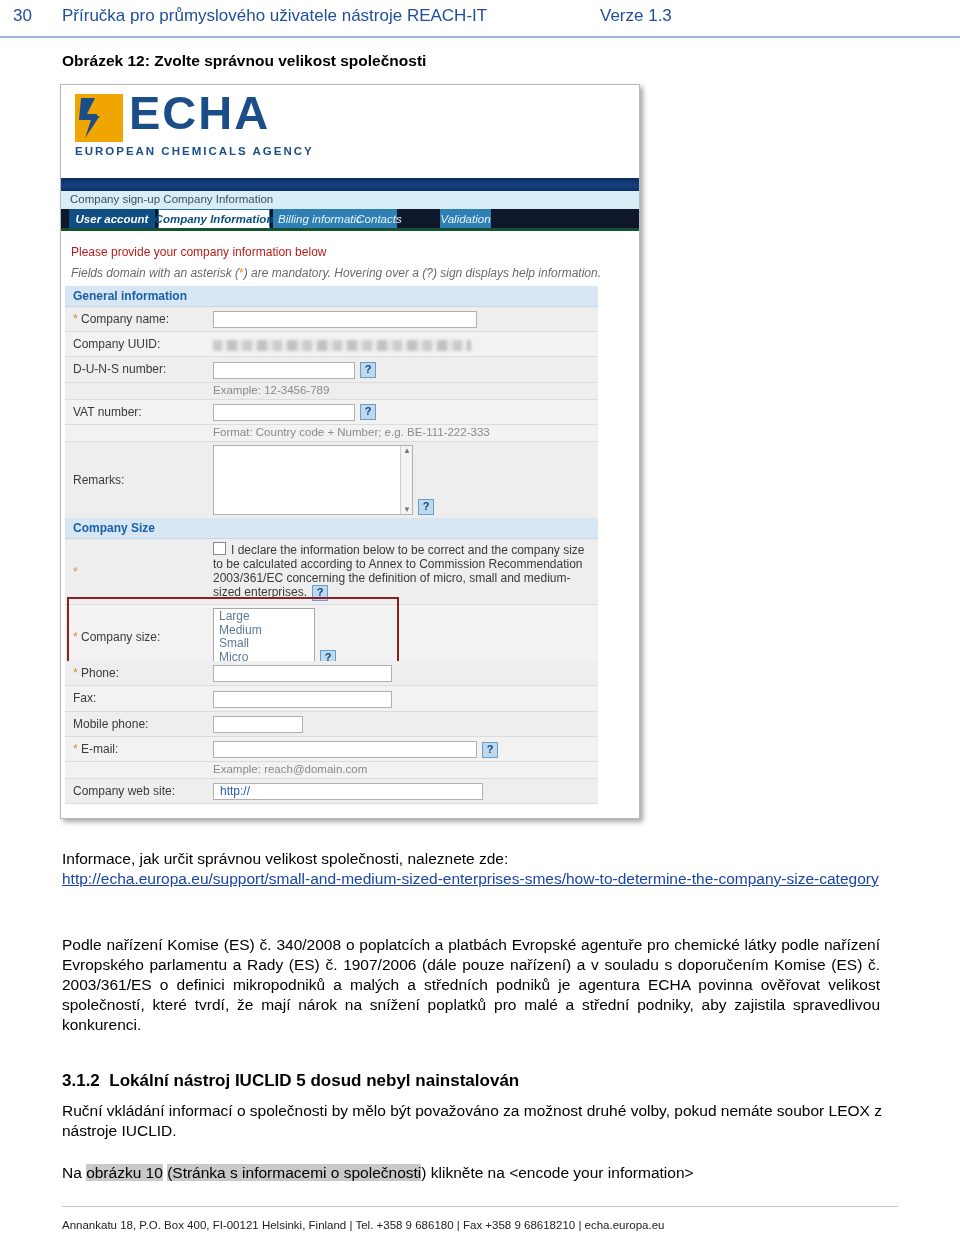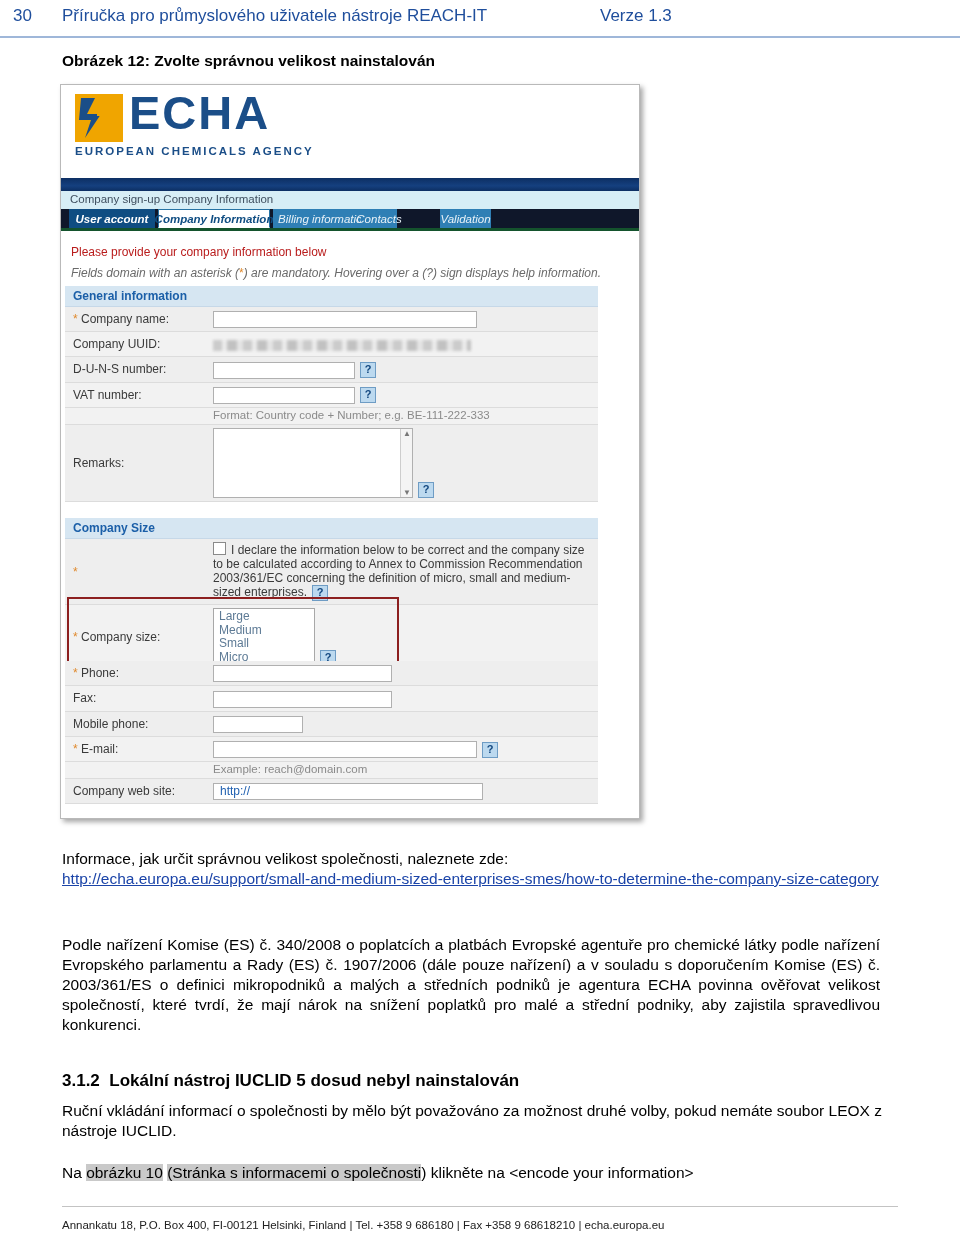--- a/index.html
+++ b/index.html
@@ -365,21 +365,21 @@
 </head>
 <body>
 
 <div class="page-header">
   <div class="hdr-pagenum">30</div>
   <div class="hdr-title">Příručka pro průmyslového uživatele nástroje REACH-IT</div>
   <div class="hdr-version">Verze 1.3</div>
 </div>
 <div class="hdr-rule"></div>
 
-<div class="fig-caption">Obrázek 12: Zvolte správnou velikost nainstalován</div>
+<div class="fig-caption">Obrázek 12: Zvolte správnou velikost společnosti</div>
 
 <div class="shot">
   <div class="shot-inner">
 
     <div class="logo-band">
       <div class="logo-mark">
         <svg class="star" viewBox="0 0 48 48" xmlns="http://www.w3.org/2000/svg">
           <rect x="0" y="0" width="48" height="48" fill="#f0a500"></rect>
           <path d="M6 4 L20 4 L12 20 L26 20 L10 44 L16 26 L4 26 Z" fill="#1b4e88"></path>
           <path d="M22 6 L40 6 L40 22 L22 22 Z" fill="#f0a500"></path>
@@ -416,20 +416,24 @@
         <td class="fctl"><span class="tbox" style="width:262px;"></span></td>
       </tr>
       <tr class="frow alt">
         <td class="flabel">Company UUID:</td>
         <td class="fctl"><span class="uuid-blur"></span></td>
       </tr>
       <tr class="frow">
         <td class="flabel">D-U-N-S number:</td>
         <td class="fctl"><span class="tbox" style="width:140px;"></span><span class="qmark">?</span></td>
       </tr>
+      <tr class="frow">
+        <td class="flabel"></td>
+        <td class="hint">Example: 12-3456-789</td>
+      </tr>
       <tr class="frow alt">
         <td class="flabel">VAT number:</td>
         <td class="fctl"><span class="tbox" style="width:140px;"></span><span class="qmark">?</span></td>
       </tr>
       <tr class="frow alt">
         <td class="flabel"></td>
         <td class="hint">Format: Country code + Number; e.g. BE-111-222-333</td>
       </tr>
       <tr class="frow">
         <td class="flabel">Remarks:</td>

